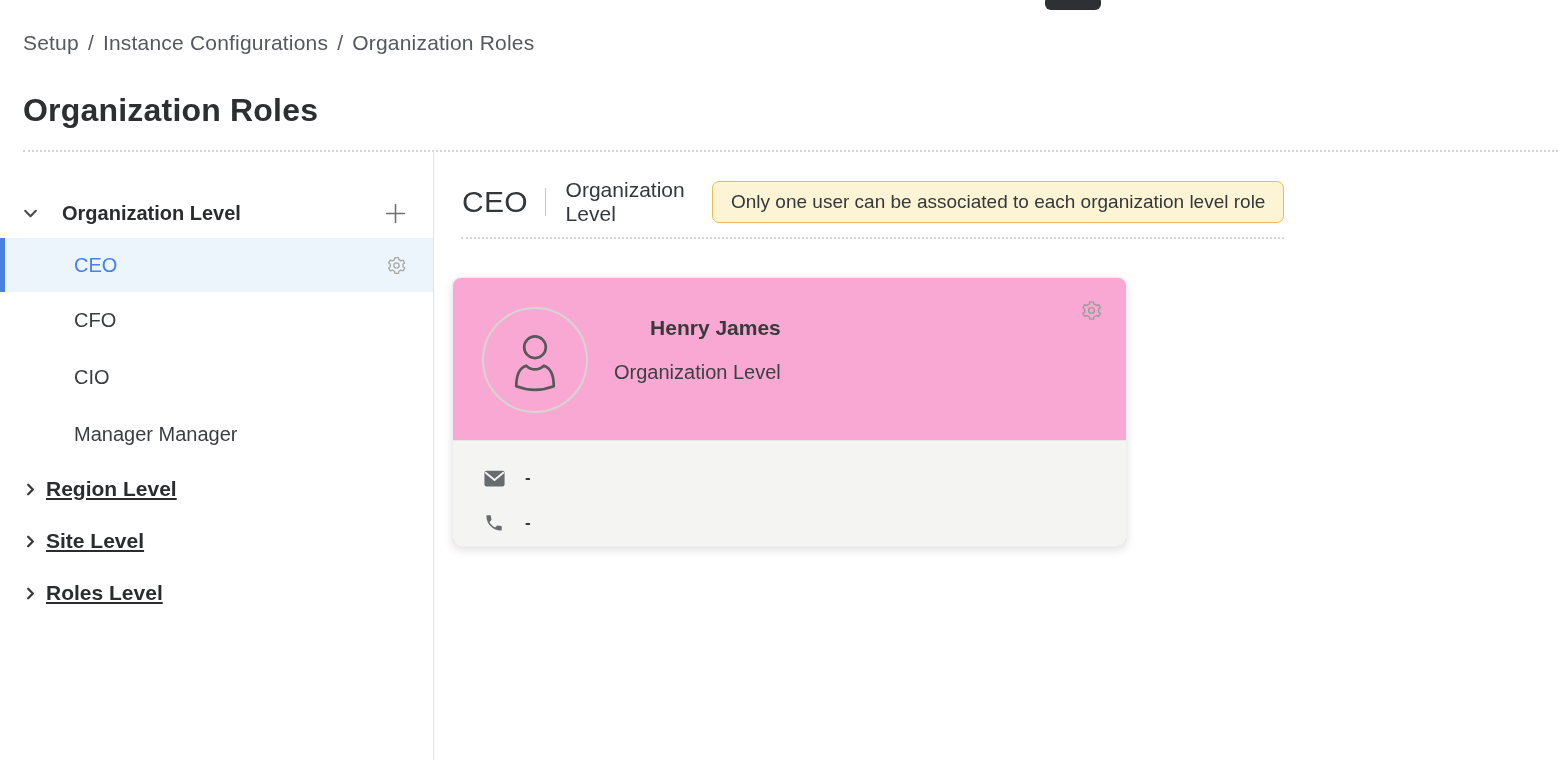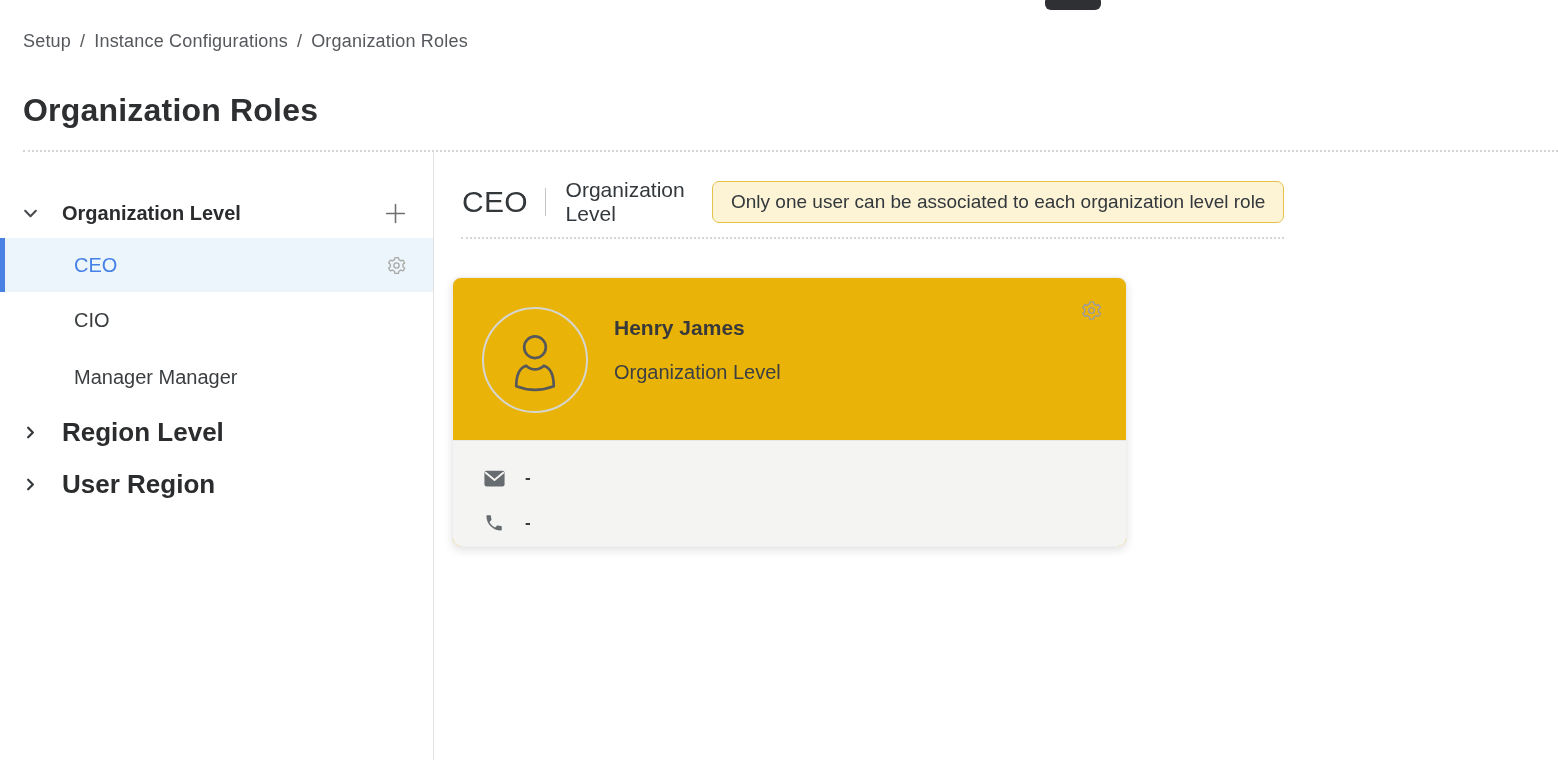--- a/index.html
+++ b/index.html
@@ -1,20 +1,20 @@
 <!DOCTYPE html>
 <html><head>
 <meta charset="utf-8">
 <style>
   * { margin:0; padding:0; box-sizing:border-box; }
   html,body { width:1558px; height:760px; overflow:hidden; background:#fff;
     font-family:"Liberation Sans", sans-serif; color:#3b3e40; }
   .top-notch { position:absolute; left:1045px; top:-4px; width:56px; height:14px;
     background:#2f3033; border-radius:6px; }
-  .breadcrumb { position:absolute; left:23px; top:31px; font-size:18px; color:#55585c;
+  .breadcrumb { position:absolute; left:23px; top:31px; font-size:21px; color:#55585c;
     letter-spacing:.2px; display:flex; gap:9px; }
   .page-title { position:absolute; left:23px; top:92px; font-size:32px; font-weight:600;
     color:#2d2f31; letter-spacing:.2px; }
   .top-rule { position:absolute; left:23px; right:0; top:150px;
     border-top:2px dotted #d4d4d4; }
   .layout { position:absolute; left:0; top:151px; width:1275px; height:609px; display:flex; }
 
   
   .sidebar { width:434px; min-width:434px; border-right:1px solid #e2e2e2;
     padding-top:37px; position:relative; }
@@ -22,36 +22,36 @@
   .group-header .chev { width:17px; display:flex; justify-content:center; }
   .group-header .glabel { margin-left:23px; font-size:20px; font-weight:700; color:#2a2c2e; flex:1; }
   .plus-btn { margin-right:26px; display:flex; cursor:pointer; }
   .tree-item { height:57px; display:flex; align-items:center; padding-left:74px;
     font-size:20px; color:#3b3e40; cursor:pointer; }
   .tree-item.selected { height:54px; background:#ecf5fb; color:#4681e8; position:relative;
     padding-left:69px; border-left:5px solid #4a80e2; font-weight:500; }
   .tree-item.selected .row-gear { margin-left:auto; margin-right:26px; display:flex; }
   .collapsed-group { height:52px; display:flex; align-items:center; padding-left:22px; cursor:pointer; }
   .collapsed-group .chev { width:17px; display:flex; justify-content:center; }
-  .collapsed-group .glabel { margin-left:23px; font-size:26px; font-weight:700; color:#2a2c2e; }
+  .collapsed-group .glabel { margin-left:7px; font-size:21px; font-weight:700; color:#2a2c2e;text-decoration:underline; }
 
   
   .main { flex:1; padding-top:28px; position:relative; }
   .main-header { display:flex; align-items:center; padding-left:28px; height:46px; }
   .role-title { font-size:30px; color:#33373a; font-weight:500; letter-spacing:.3px; }
   .vdiv { width:1px; height:28px; background:#c6c6c6; margin:0 20px 0 17px; }
   .role-level { font-size:21px; color:#33383c; }
   .banner { margin-left:27px; background:#fdf4d6; border:1px solid #e4c24d; border-radius:7px;
     padding:9px 18px; font-size:19px; color:#33383d; white-space:nowrap;text-align:right; }
   .header-rule { margin:12px 0 0 27px; border-top:2px dotted #d6d6d6; }
 
   
-  .card { margin:38px 0 0 18px; width:675px; height:270px; background:#eab308;
+  .card { margin:38px 0 0 18px; width:675px; height:270px; background:#f9a8d4;
     border:1px solid #eeeeee; border-radius:9px;
-    box-shadow:0 3px 10px rgba(0,0,0,.12); overflow:hidden; }
+    box-shadow:0 3px 10px rgba(0,0,0,.12); overflow:hidden;text-align:right; }
   .card-top { height:162px; display:flex; padding:29px 0 0 29px; position:relative; }
   .avatar { width:106px; height:106px; border-radius:50%; border:2px solid #d6d6d1;
     display:flex; align-items:center; justify-content:center; }
   .card-texts { margin-left:26px; padding-top:9px; }
   .card-name { font-size:21px; font-weight:600; color:#38393b; }
   .card-level { font-size:20px; color:#3c4043; margin-top:21px; }
   .card-gear { position:absolute; top:21px; right:23px; cursor:pointer; display:flex; }
   .card-footer { height:107px; background:#f4f4f2; border-top:1px solid #e8e8e6;
     padding:20px 0 0 30px; }
   .contact-row { display:flex; align-items:center; height:34px; margin-bottom:11px; }
@@ -97,41 +97,52 @@
       <span>CEO</span>
       <span class="row-gear">
         <svg width="21" height="21" viewBox="0 0 24 24" fill="none" stroke="#a9a9a5" stroke-width="1.5" stroke-linejoin="round">
           <circle cx="12" cy="12" r="3"></circle>
           <path d="M19.3 13.4a7.4 7.4 0 0 0 0-2.8l2-1.5-1.9-3.3-2.4 1a7.4 7.4 0 0 0-2.4-1.4L14.2 3h-4l-.4 2.4a7.4 7.4 0 0 0-2.4 1.4l-2.4-1-2 3.3 2 1.5a7.4 7.4 0 0 0 0 2.8l-2 1.5 2 3.3 2.4-1a7.4 7.4 0 0 0 2.4 1.4l.4 2.4h4l.4-2.4a7.4 7.4 0 0 0 2.4-1.4l2.4 1 2-3.3z"></path>
         </svg>
       </span>
     </div>
 
     <div class="tree-item">
+      <span>CFO</span>
+    </div>
+    <div class="tree-item">
       <span>CIO</span>
     </div>
     <div class="tree-item">
       <span>Manager Manager</span>
     </div>
 
     <div class="collapsed-group">
       <span class="chev">
         <svg width="15" height="15" viewBox="0 0 16 16">
             <path d="M5.5 3l5 5-5 5" stroke="#36393c" stroke-width="2.4" fill="none" stroke-linecap="round" stroke-linejoin="round"></path>
           </svg>
       </span>
       <span class="glabel">Region Level</span>
     </div>
     <div class="collapsed-group">
       <span class="chev">
         <svg width="15" height="15" viewBox="0 0 16 16">
             <path d="M5.5 3l5 5-5 5" stroke="#36393c" stroke-width="2.4" fill="none" stroke-linecap="round" stroke-linejoin="round"></path>
           </svg>
       </span>
-      <span class="glabel">User Region</span>
+      <span class="glabel">Site Level</span>
+    </div>
+    <div class="collapsed-group">
+      <span class="chev">
+        <svg width="15" height="15" viewBox="0 0 16 16">
+            <path d="M5.5 3l5 5-5 5" stroke="#36393c" stroke-width="2.4" fill="none" stroke-linecap="round" stroke-linejoin="round"></path>
+          </svg>
+      </span>
+      <span class="glabel">Roles Level</span>
     </div>
   </div>
 
   <div class="main">
 
     <div class="main-header">
       <span class="role-title">CEO</span>
       <span class="vdiv"></span>
       <span class="role-level">Organization Level</span>
       <span class="banner">Only one user can be associated to each organization level role</span>

